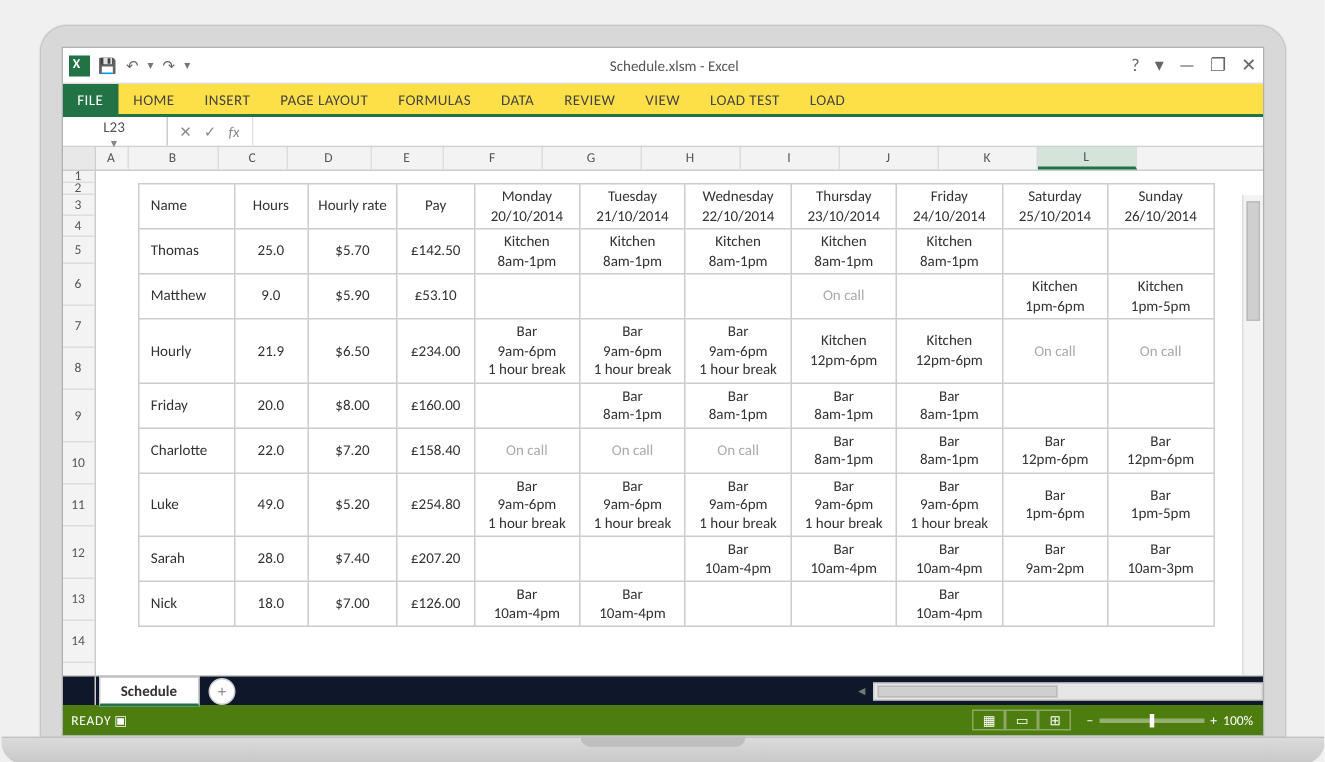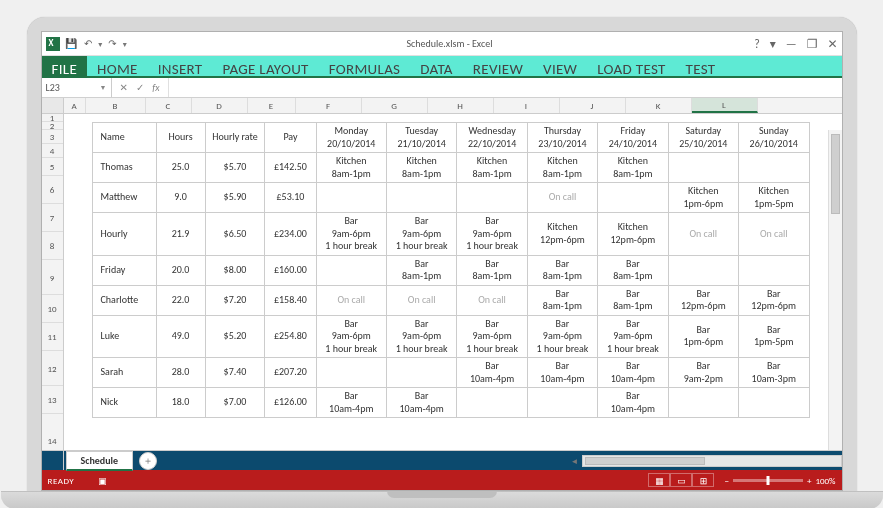--- a/index.html
+++ b/index.html
@@ -75,23 +75,23 @@
     width:14px; height:14px; background:#217346; position:relative;
   }
   .excel-logo::after { content:"X"; color:#fff; font-size:9px; font-weight:bold; position:absolute; left:3px; top:0; }
   .qat .ico { color:#666; font-size:10px; }
   .qat .drop { color:#777; font-size:8px; }
   
   .ribbon {
     height: 22px;
     display:flex;
     align-items:stretch;
-    background:#5eead4;
+    background:#fde047;
     border-bottom: 2px solid #217346;
-    font-size: 15px;
+    font-size: 10px;
     color:#444;
   }
   .ribbon .tab {
     padding: 4px 10px 3px 10px;
     cursor:default;
     letter-spacing:.3px;
   }
   .ribbon .tab.file {
     background:#217346;
     color:#fff;
@@ -107,20 +107,21 @@
     color:#555;
   }
   .namebox {
     width:70px;
     border-right:1px solid #ccc;
     display:flex;
     align-items:center;
     padding:0 4px;
     justify-content:space-between;
     background:#fff;
+    flex-direction:column;
   }
   .namebox .dd { font-size:7px; color:#888; }
   .fnicons { display:flex; align-items:center; gap:8px; padding:0 8px; border-right:1px solid #e0e0e0; background:#fff;}
   .fnicons span { color:#888; }
   .formula-input { flex:1; background:#fff; }
   
   .gridwrap { flex:1; display:flex; overflow:hidden; position:relative;}
   .rowhdrs {
     width:22px;
     border-right:1px solid #ccc;
@@ -173,21 +174,21 @@
     font-weight:normal;
     line-height:1.25;
     overflow:hidden;
   }
   .stable th { background:#fff; }
   .stable .nm { text-align:left; padding-left:8px;}
   .stable .dim { color:#aaa; }
   
   .tabsbar {
     height:20px;
-    background:#0c4a6e;
+    background:#0f172a;
     border-top:1px solid #ccc;
     display:flex;
     align-items:center;
     font-size:10px;
     color:#555;
     position:relative;
   }
   .tabsbar .spacer { width:22px; border-right:1px solid #ccc; height:100%; }
   .tabsbar .stab {
     padding:2px 14px;
@@ -215,27 +216,27 @@
   }
   .tabsbar .hscroll .thumb {
     position:absolute; left:2px; top:1px;
     width:120px; height:8px; background:#cfcfcf; border:1px solid #bbb;
   }
   .tabsbar .hscroll .arrow { width:12px; text-align:center; color:#777; font-size:8px;}
   .tabsbar .hscroll .arrowL { position:absolute; left:-14px; }
   
   .statusbar {
     height:20px;
-    background:#b91c1c;
+    background:#4d7c0f;
     color:#fff;
     display:flex;
     align-items:center;
     font-size:9px;
     padding:0 6px;
-    gap:24px;
+    gap:2px;
   }
   .statusbar .ready { letter-spacing:.5px; }
   .statusbar .right { margin-left:auto; display:flex; align-items:center; gap:10px;}
   .viewbtns { display:flex; gap:0; }
   .viewbtns .vb {
     width:22px; height:14px; border:1px solid rgba(255,255,255,.35);
     display:flex; align-items:center; justify-content:center; font-size:9px;
   }
   .zoom { display:flex; align-items:center; gap:4px; }
   .zoom .track {
@@ -280,21 +281,21 @@
     <div class="ribbon">
       <div class="tab file">FILE</div>
       <div class="tab">HOME</div>
       <div class="tab">INSERT</div>
       <div class="tab">PAGE LAYOUT</div>
       <div class="tab">FORMULAS</div>
       <div class="tab">DATA</div>
       <div class="tab">REVIEW</div>
       <div class="tab">VIEW</div>
       <div class="tab">LOAD TEST</div>
-      <div class="tab">TEST</div>
+      <div class="tab">LOAD</div>
     </div>
 
     <div class="fbar">
       <div class="namebox">
         <span>L23</span>
         <span class="dd">▼</span>
       </div>
       <div class="fnicons">
         <span>✕</span>
         <span>✓</span>
@@ -313,21 +314,21 @@
           <div class="rh" style="height: 14px;">4</div>
           <div class="rh" style="height: 18px;">5</div>
           <div class="rh" style="height: 28px;">6</div>
           <div class="rh" style="height: 28px;">7</div>
           <div class="rh" style="height: 28px;">8</div>
           <div class="rh" style="height: 35px;">9</div>
           <div class="rh" style="height: 28px;">10</div>
           <div class="rh" style="height: 28px;">11</div>
           <div class="rh" style="height: 35px;">12</div>
           <div class="rh" style="height: 28px;">13</div>
-          <div class="rh" style="height: 28px; margin-top: 13px;">14</div>
+          <div class="rh" style="height: 28px;">14</div>
         </div>
       <div class="gridmain">
         <div class="colhdrs">
 
         <div class="ch" style="width: 22px;">A</div>
             <div class="ch" style="width: 60px;">B</div>
             <div class="ch" style="width: 46px;">C</div>
             <div class="ch" style="width: 56px;">D</div>
             <div class="ch" style="width: 48px;">E</div>
             <div class="ch" style="width: 66px;">F</div>

